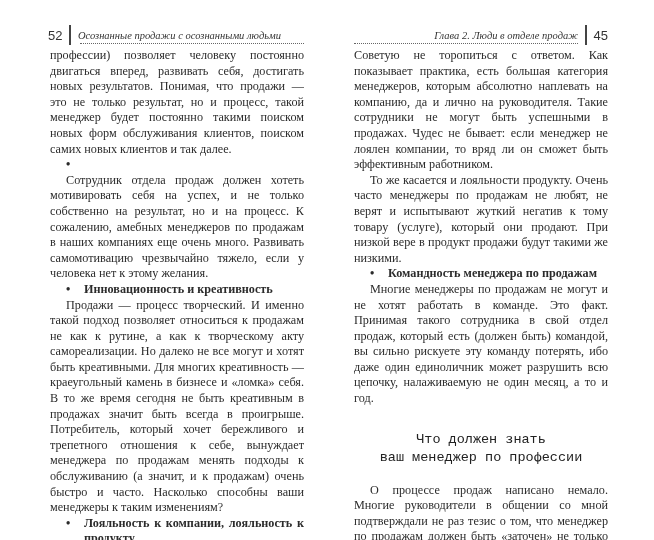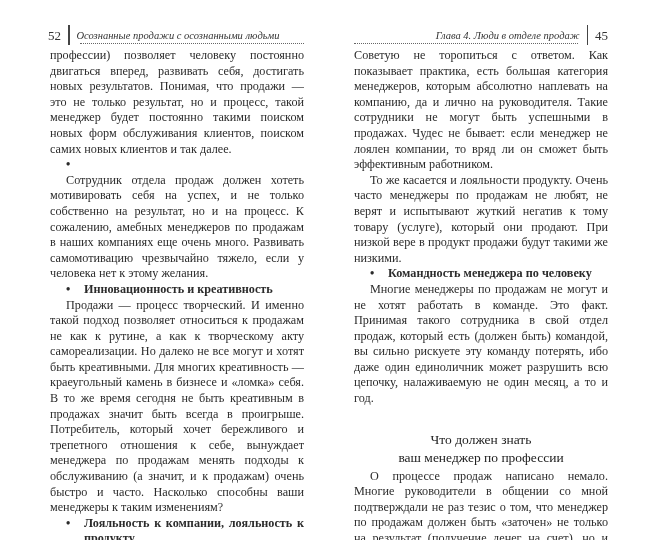--- a/index.html
+++ b/index.html
@@ -17,21 +17,21 @@
     .page-right { left: 327px; width: 327px; }
 
     .running-head {
       position: absolute; top: 25px; height: 20px;
       display: flex; align-items: flex-end;
     }
     .page-left .running-head { left: 48px; width: 256px; }
     .page-right .running-head { left: 27px; width: 254px; justify-content: flex-end; }
 
     .page-num {
-      font-family: Liberation Serif, serif;
+      font-family: Liberation Sans, sans-serif;
       font-size: 13px; color: #333;
       line-height: 18px;
       text-align: right;
     }
     .head-bar { width: 1.5px; height: 20px; background: #444; margin: 0 7px; }
     .head-title {
       font-style: italic; font-size: 10.5px; color: #333;
       line-height: 14px; padding-bottom: 2px; font-family: Liberation Serif, serif;
     }
     .dotted-rule {
@@ -53,24 +53,24 @@
     p.indent { text-indent: 16px; }
     .bullet {
       font-weight: bold; margin: 0;
       padding-left: 16px;
       display: flex;
     }
     .bullet .dot { width: 18px; flex: none; }
     .bullet .btxt { flex: 1; text-align: justify; }
 
     .section-title {
-      font-family: Liberation Serif, serif;
+      font-family: Liberation Mono, monospace;
       font-size: 13.5px; line-height: 18px;
       text-align: center; color: #222;
-      margin: 24px 0 2px 0;
+      margin: 24px 0 16px 0;
     }
   </style>
 </head>
 <body>
 
 <div class="spread">
 
   <div class="page page-left">
     <div class="running-head">
       <span class="page-num">52</span>
@@ -93,32 +93,32 @@
       <div class="bullet">
         <span class="dot">•</span>
         <span class="btxt">Лояльность к компании, лояльность к продукту</span>
       </div>
 
     </div>
   </div>
 
   <div class="page page-right">
     <div class="running-head">
-      <span class="head-title">Глава 4. Люди в отделе продаж</span>
+      <span class="head-title">Глава 2. Люди в отделе продаж</span>
       <span class="head-bar"></span>
       <span class="page-num">45</span>
     </div>
     <div class="dotted-rule"></div>
 
     <div class="text-block">
       <p>Советую не торопиться с ответом. Как показывает практика, есть большая категория менеджеров, которым абсолютно наплевать на компанию, да и лично на руководителя. Такие сотрудники не могут быть успешными в продажах. Чудес не бывает: если менеджер не лоялен компании, то вряд ли он сможет быть эффективным работником.</p>
       <p class="indent">То же касается и лояльности продукту. Очень часто менеджеры по продажам не любят, не верят и испытывают жуткий негатив к тому товару (услуге), который они продают. При низкой вере в продукт продажи будут такими же низкими.</p>
       <div class="bullet">
         <span class="dot">•</span>
-        <span class="btxt">Командность менеджера по человеку</span>
+        <span class="btxt">Командность менеджера по продажам</span>
       </div>
       <p class="indent">Многие менеджеры по продажам не могут и не хотят работать в команде. Это факт. Принимая такого сотрудника в свой отдел продаж, который есть (должен быть) командой, вы сильно рискуете эту команду потерять, ибо даже один единоличник может разрушить всю цепочку, налаживаемую не один месяц, а то и год.</p>
 
       <div class="section-title">
         <div>Что должен знать</div>
         <div>ваш менеджер по профессии</div>
       </div>
 
       <p class="indent">О процессе продаж написано немало. Многие руководители в общении со мной подтверждали не раз тезис о том, что менеджер по продажам должен быть «заточен» не только на результат (получение денег на счет), но и собственно на процесс продаж. А он складывается из многих составляющих, в основе которых лежат познания менеджера.</p>
     </div>

